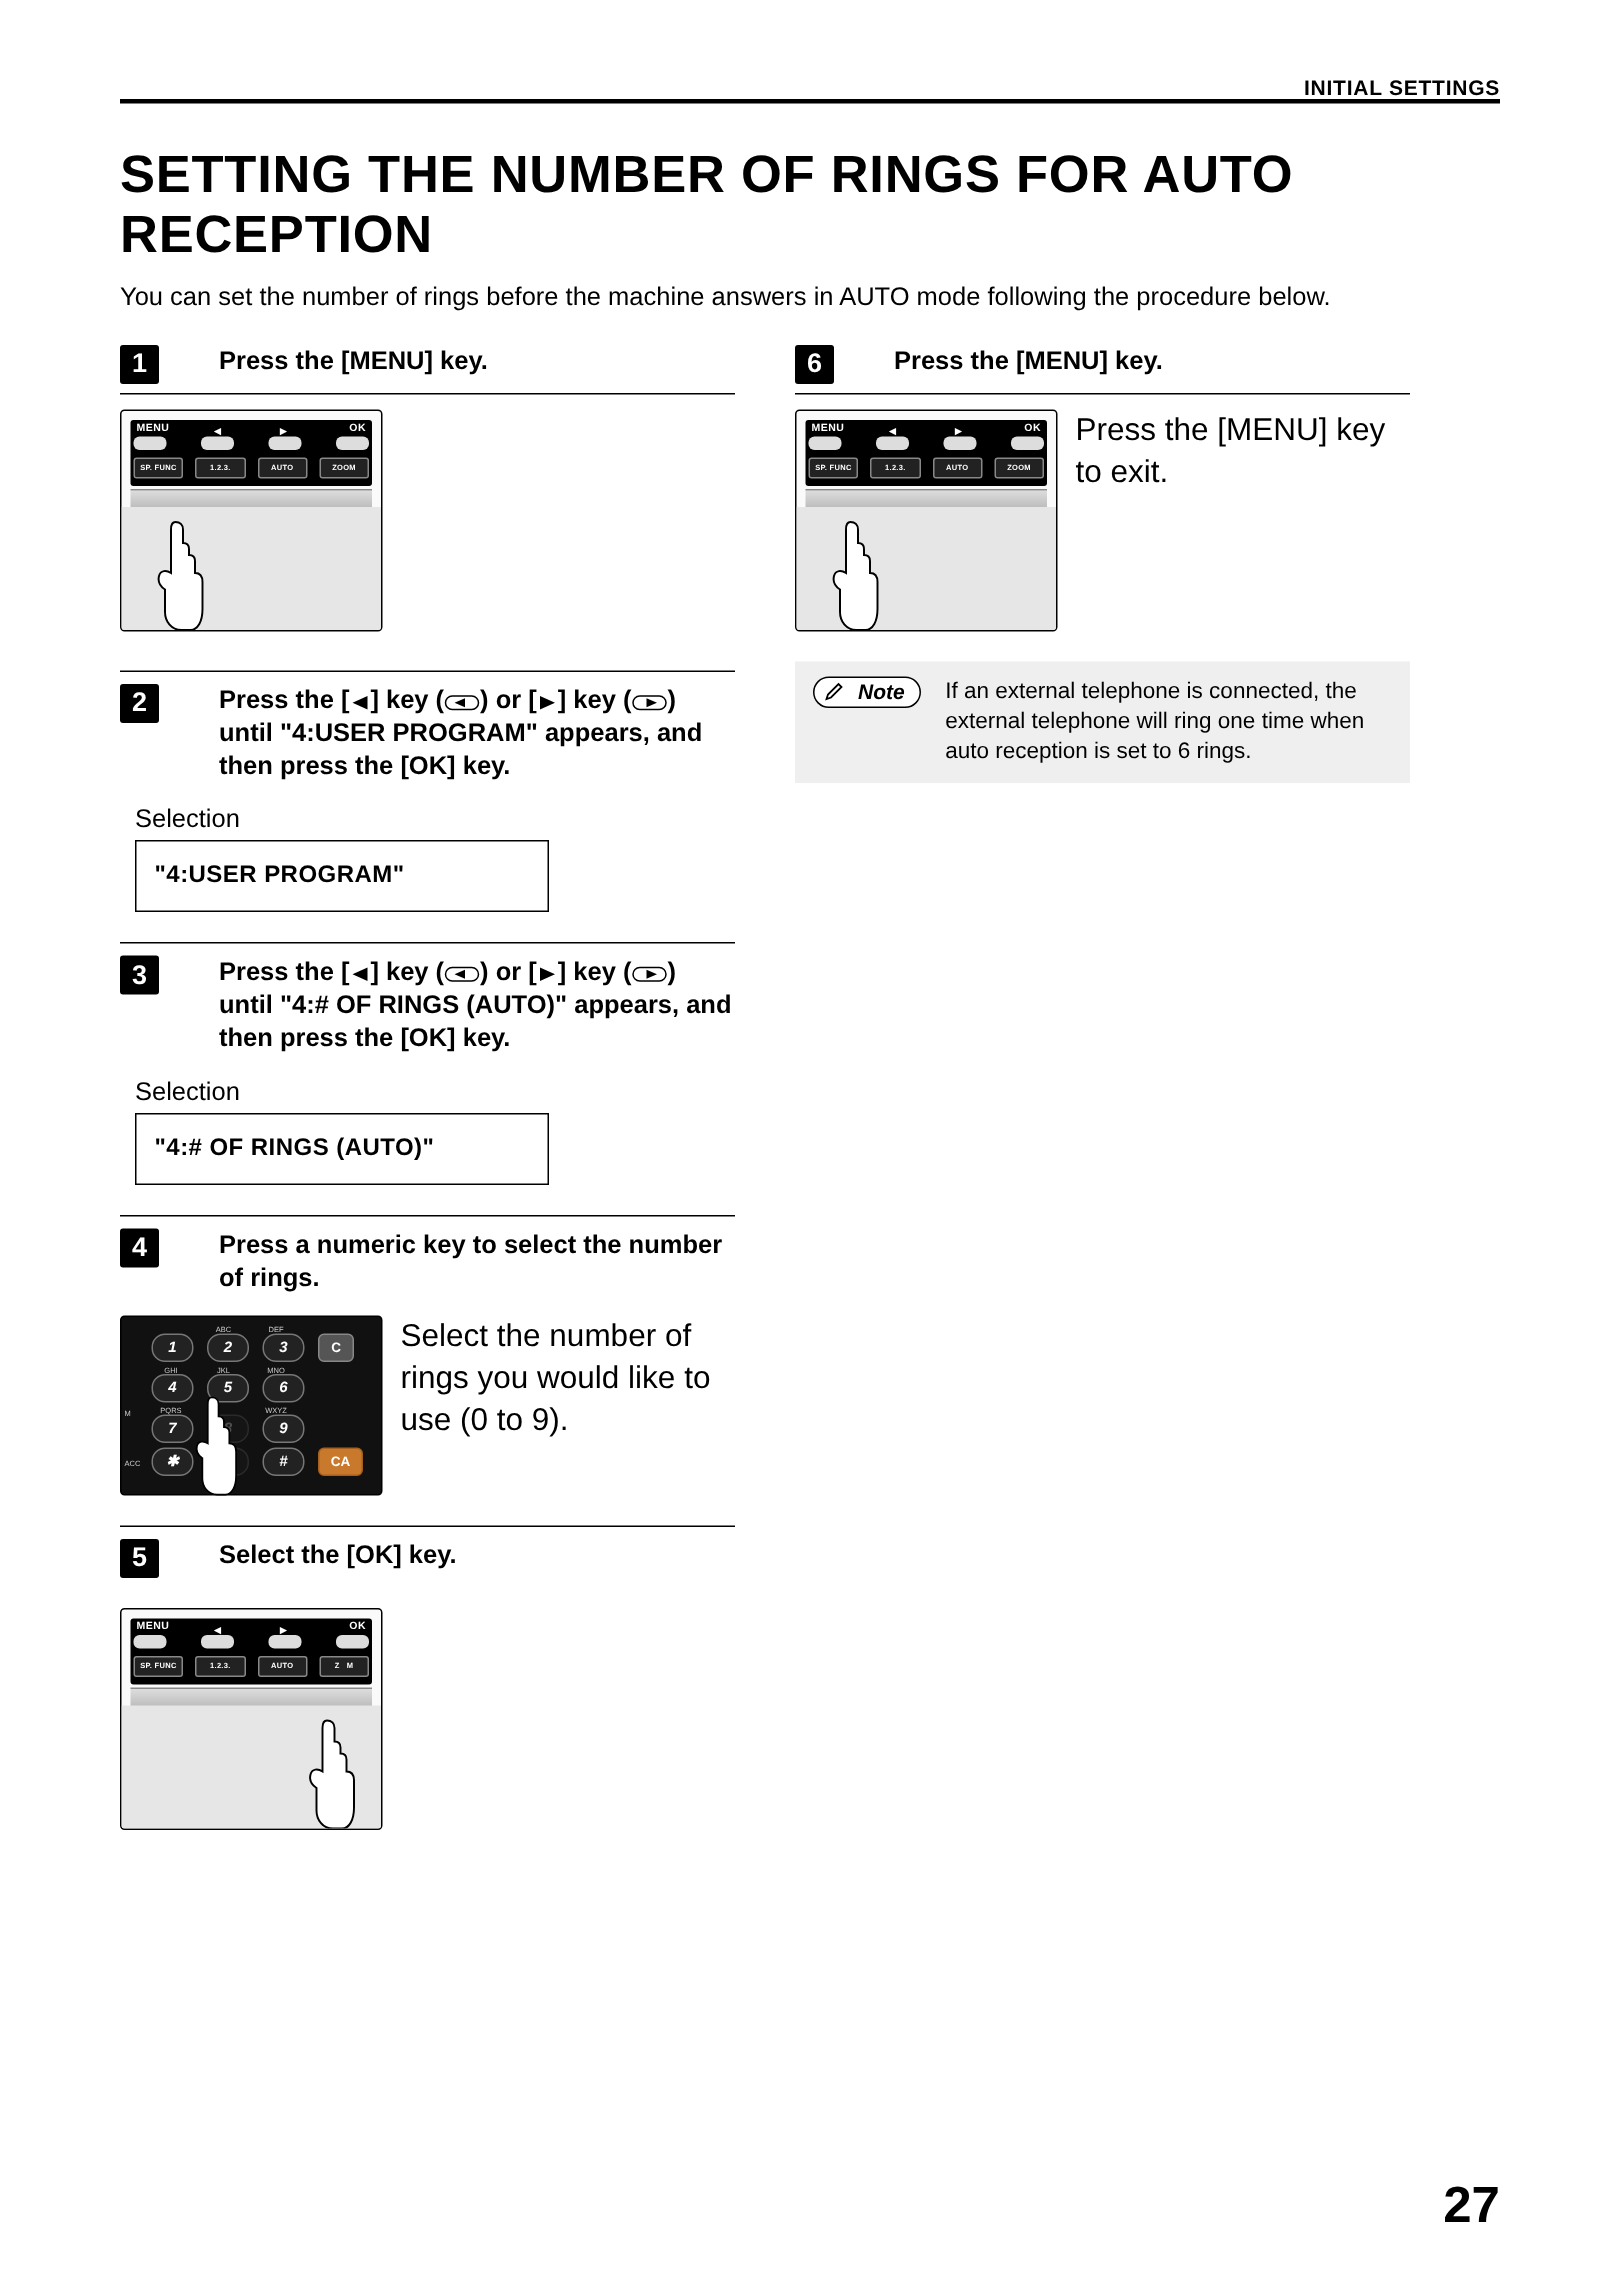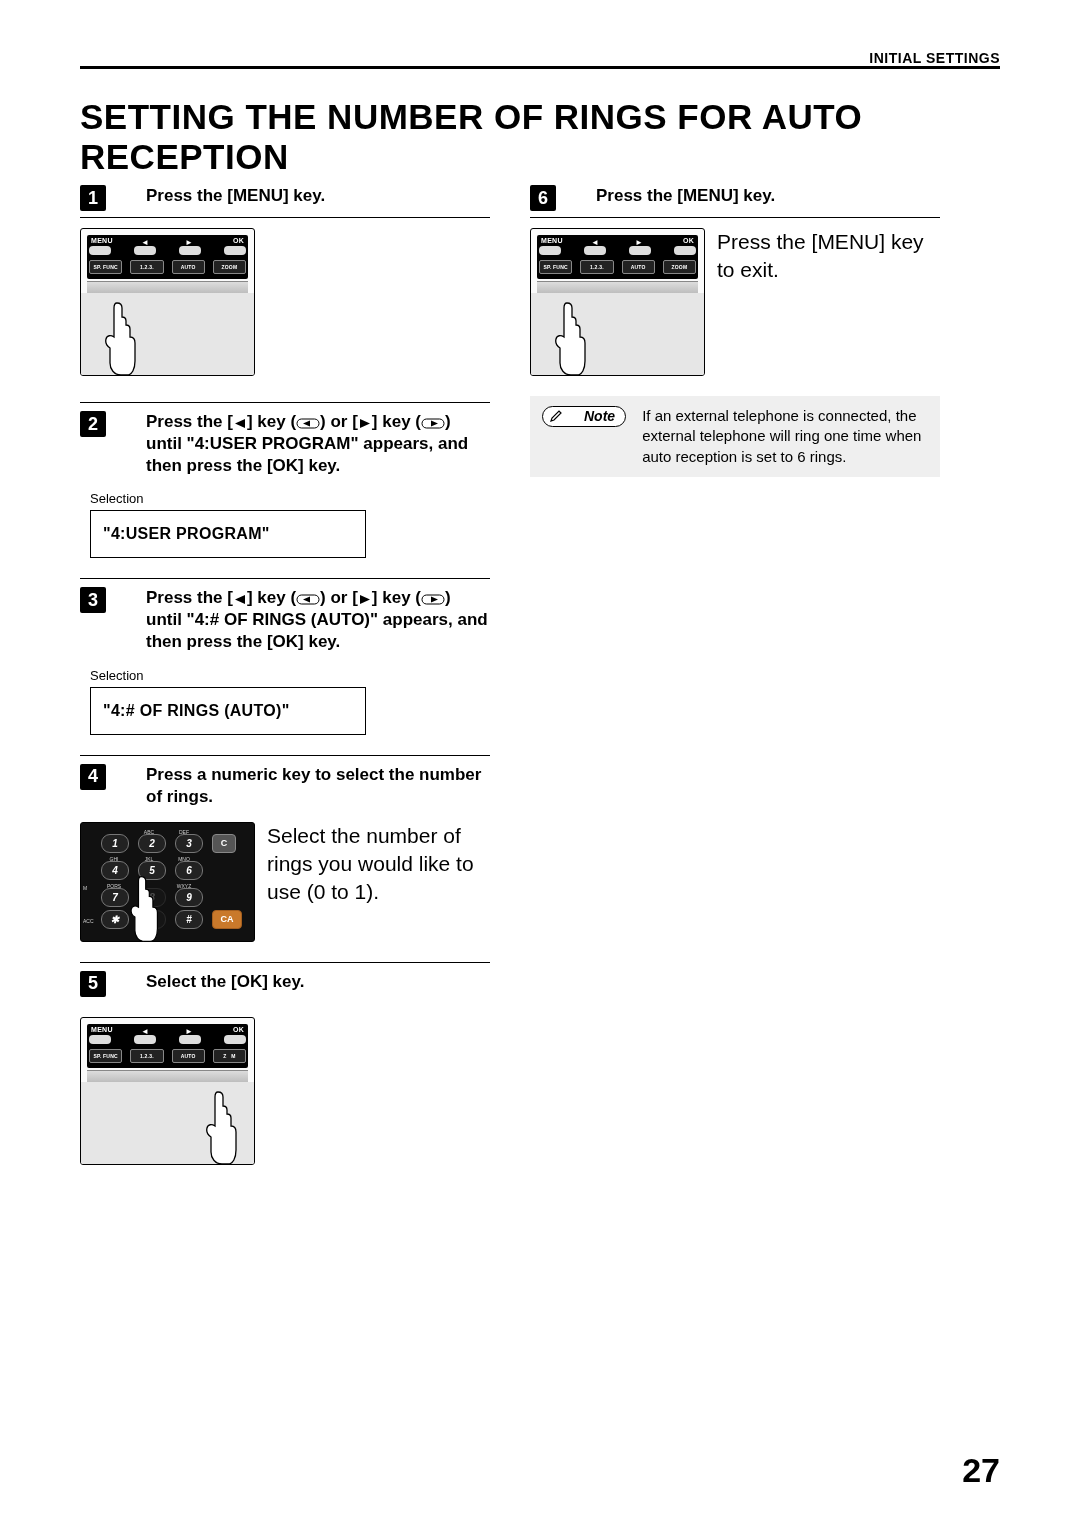--- a/index.html
+++ b/index.html
@@ -266,21 +266,21 @@
     left: 44px;
   }
   .keypad .side-txt{
     position:absolute;
     left:2px;
     color:#ccc;
     font-size:5px;
   }
 
   .selection-label {
-    font-size: 13px;
+    font-size: 17px;
     margin: 0 0 4px 10px;
   }
   .lcd-box {
     width: 250px;
     border: 1.5px solid #000;
     padding: 14px 12px;
     margin: 2px 0 20px 10px;
     font-weight: bold;
     font-size: 16px;
     letter-spacing: 0.3px;
@@ -296,21 +296,21 @@
   .note-badge {
     border: 1.4px solid #000;
     border-radius: 14px;
     padding: 1px 10px 2px 6px;
     font-style: italic;
     font-weight: bold;
     font-size: 14px;
     background: #fff;
     display: inline-flex;
     align-items: center;
-    gap: 21px;
+    gap: 9px;
     white-space: nowrap;
   }
   .note-text {
     font-size: 15px;
     line-height: 1.35;
   }
 
   .page-number {
     position: absolute;
     bottom: 38px;
@@ -322,20 +322,21 @@
 </style>
 </head>
 <body>
 
 <div class="page">
 
   <div class="header-label">INITIAL SETTINGS</div>
   <div class="header-rule"></div>
 
   <h1 class="title">SETTING THE NUMBER OF RINGS FOR AUTO RECEPTION</h1>
+  <p class="intro">You can set the number of rings before the machine answers in AUTO mode following the procedure below.</p>
 
   <div class="columns">
 
     <div class="col">
 
       <div class="step">
         <div class="step-head">
           <div class="step-num">1</div>
           <div class="step-title">Press the [MENU] key.</div>
         </div>
@@ -456,21 +457,21 @@
             <div class="krow" style="margin-top:2px">
               <div class="key">✱</div>
               <div class="key" style="opacity:0.25">0</div>
               <div class="key">#</div>
               <div class="cakey">CA</div>
             </div>
             <svg class="hand" width="36" height="72" viewBox="0 0 40 80">
               <path d="M18 4 C16 4 15 6 15 9 L15 38 C12 36 8 36 7 40 C6 44 8 47 11 49 L11 64 C11 70 15 76 22 76 L28 76 C33 76 36 70 36 62 L36 44 C36 40 34 38 31 38 L31 30 C31 27 29 26 27 26 L27 22 C27 19 25 18 23 18 L23 9 C23 6 21 4 18 4 Z" fill="#fff" stroke="#000" stroke-width="1.3"></path>
             </svg>
           </div>
-          <div class="desc">Select the number of rings you would like to use (0 to 1).</div>
+          <div class="desc">Select the number of rings you would like to use (0 to 9).</div>
         </div>
       </div>
 
       <div class="step" style="margin-top:20px;">
         <div class="step-head" style="border-top:1.5px solid #000; border-bottom:none; padding-top:8px; padding-bottom:10px;">
           <div class="step-num">5</div>
           <div class="step-title">Select the [OK] key.</div>
         </div>
         <div class="panel">
           <div class="black-strip"></div>

